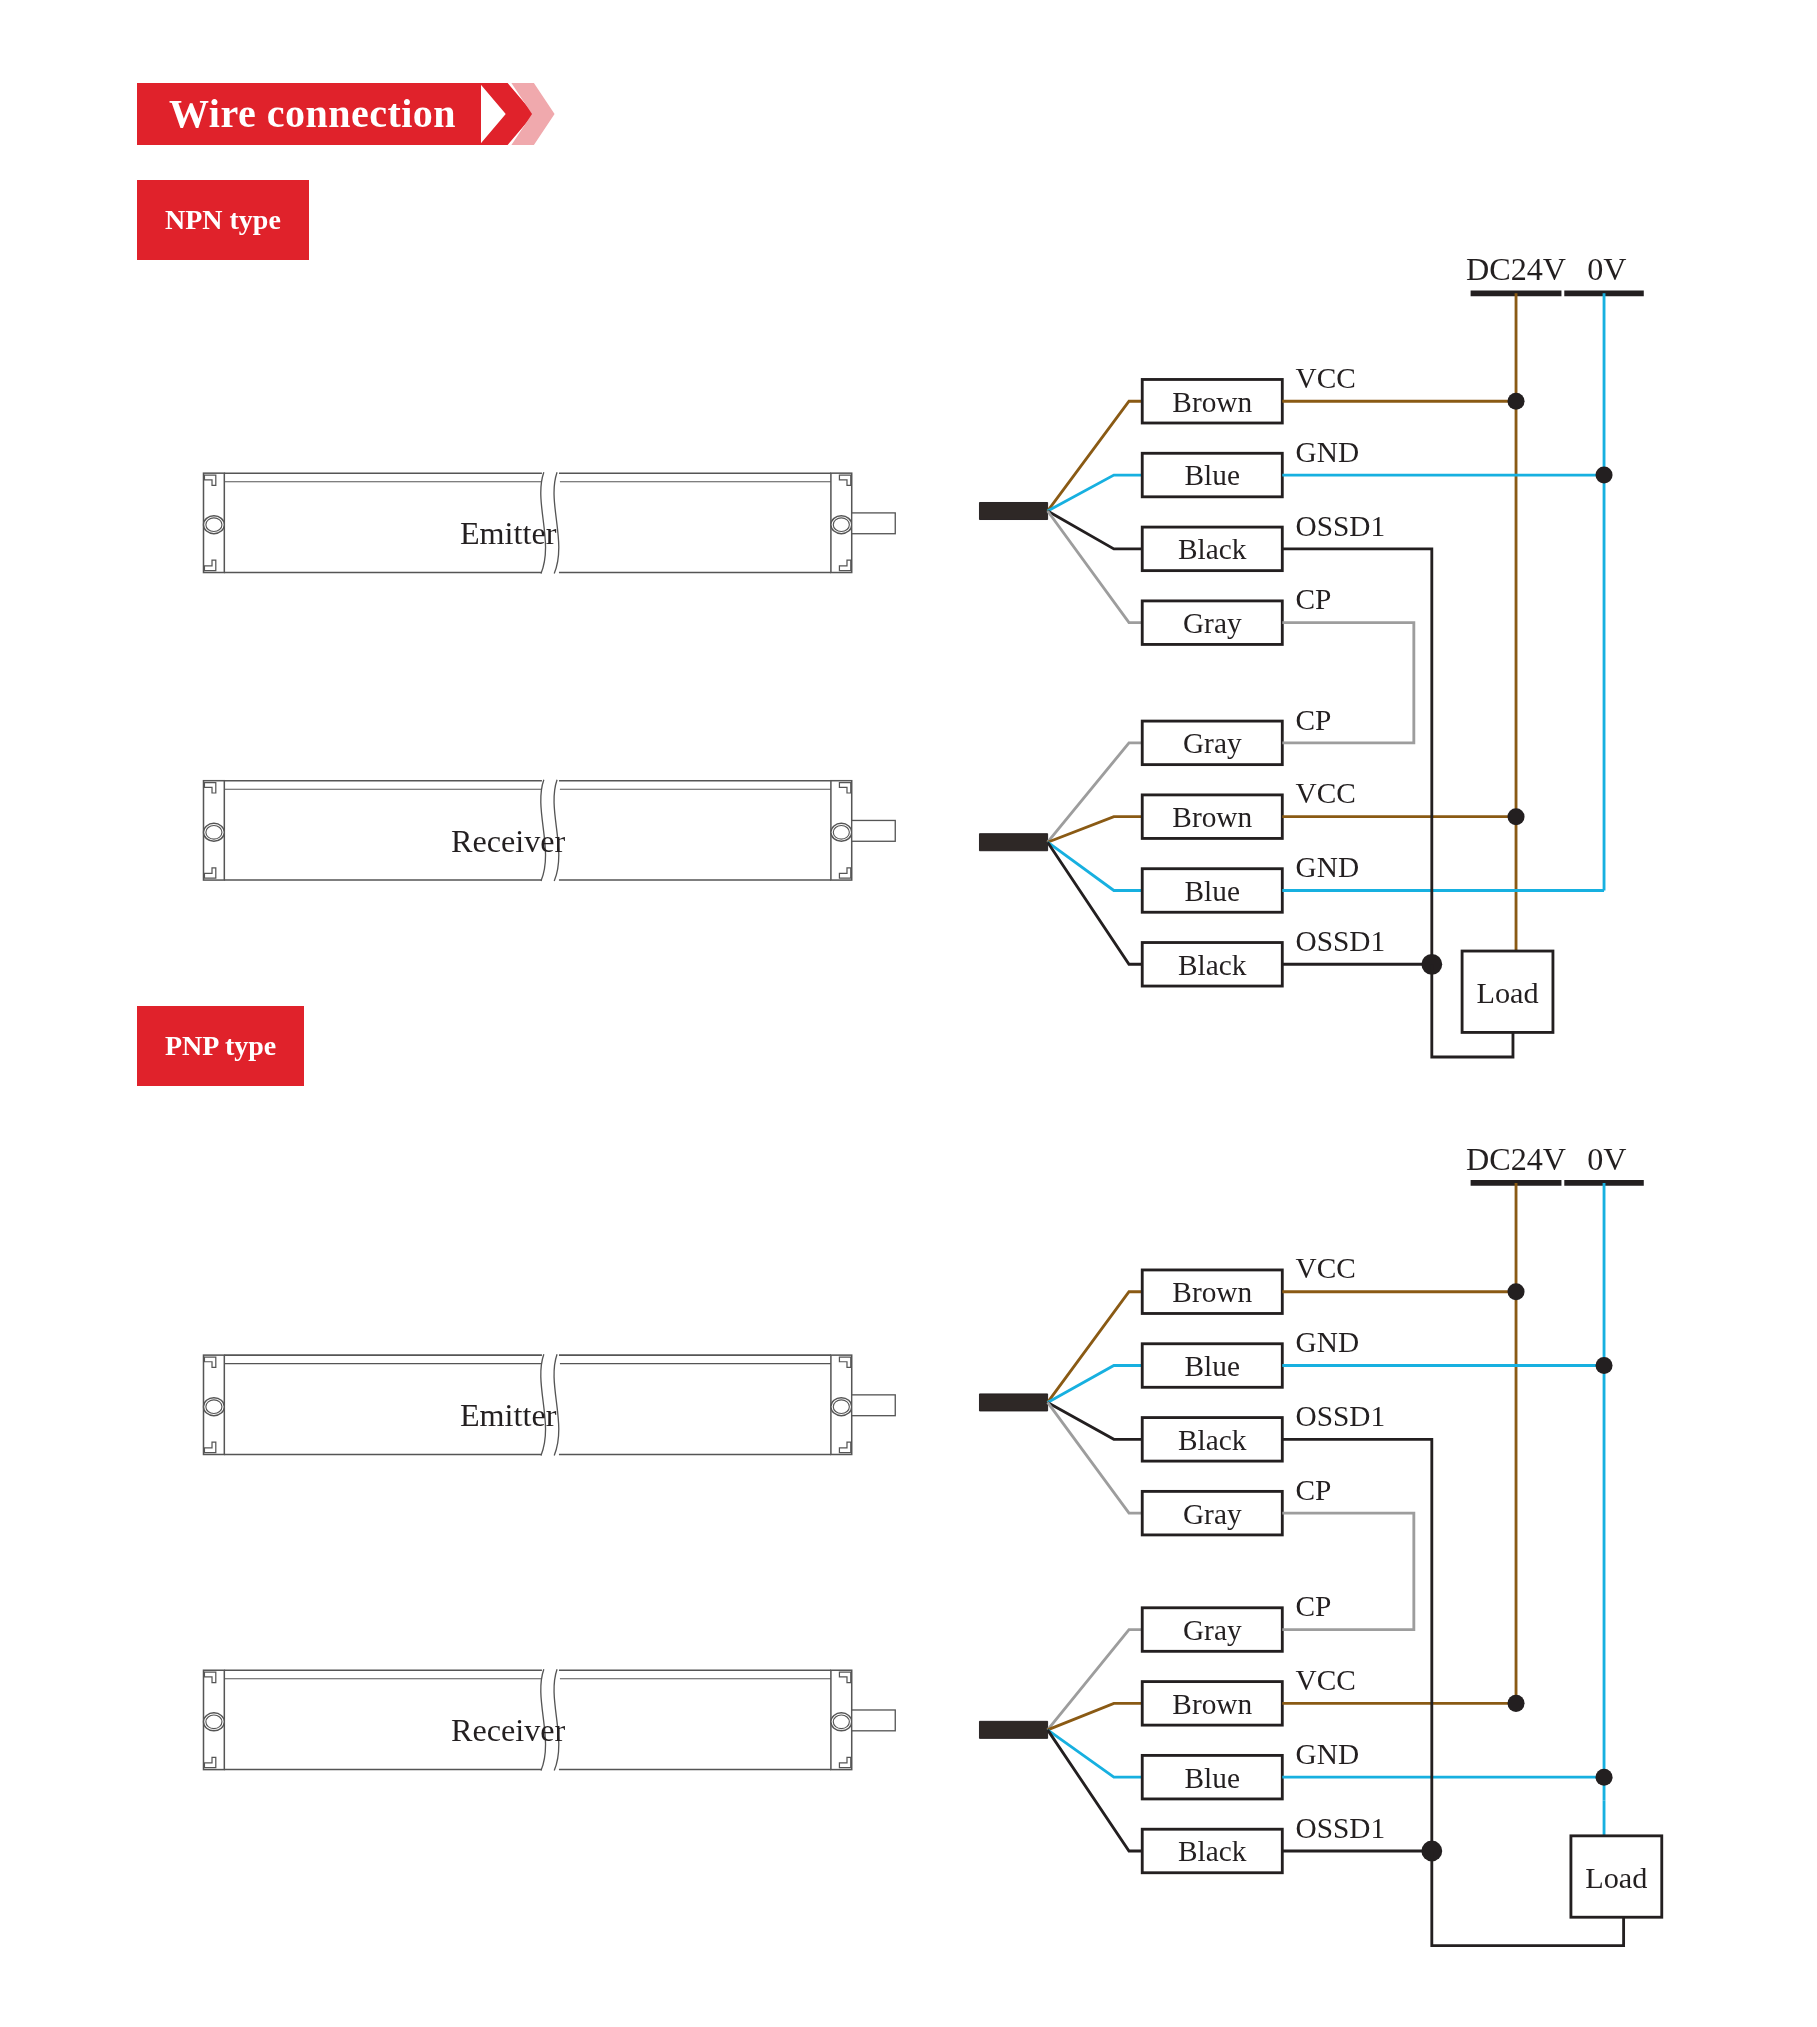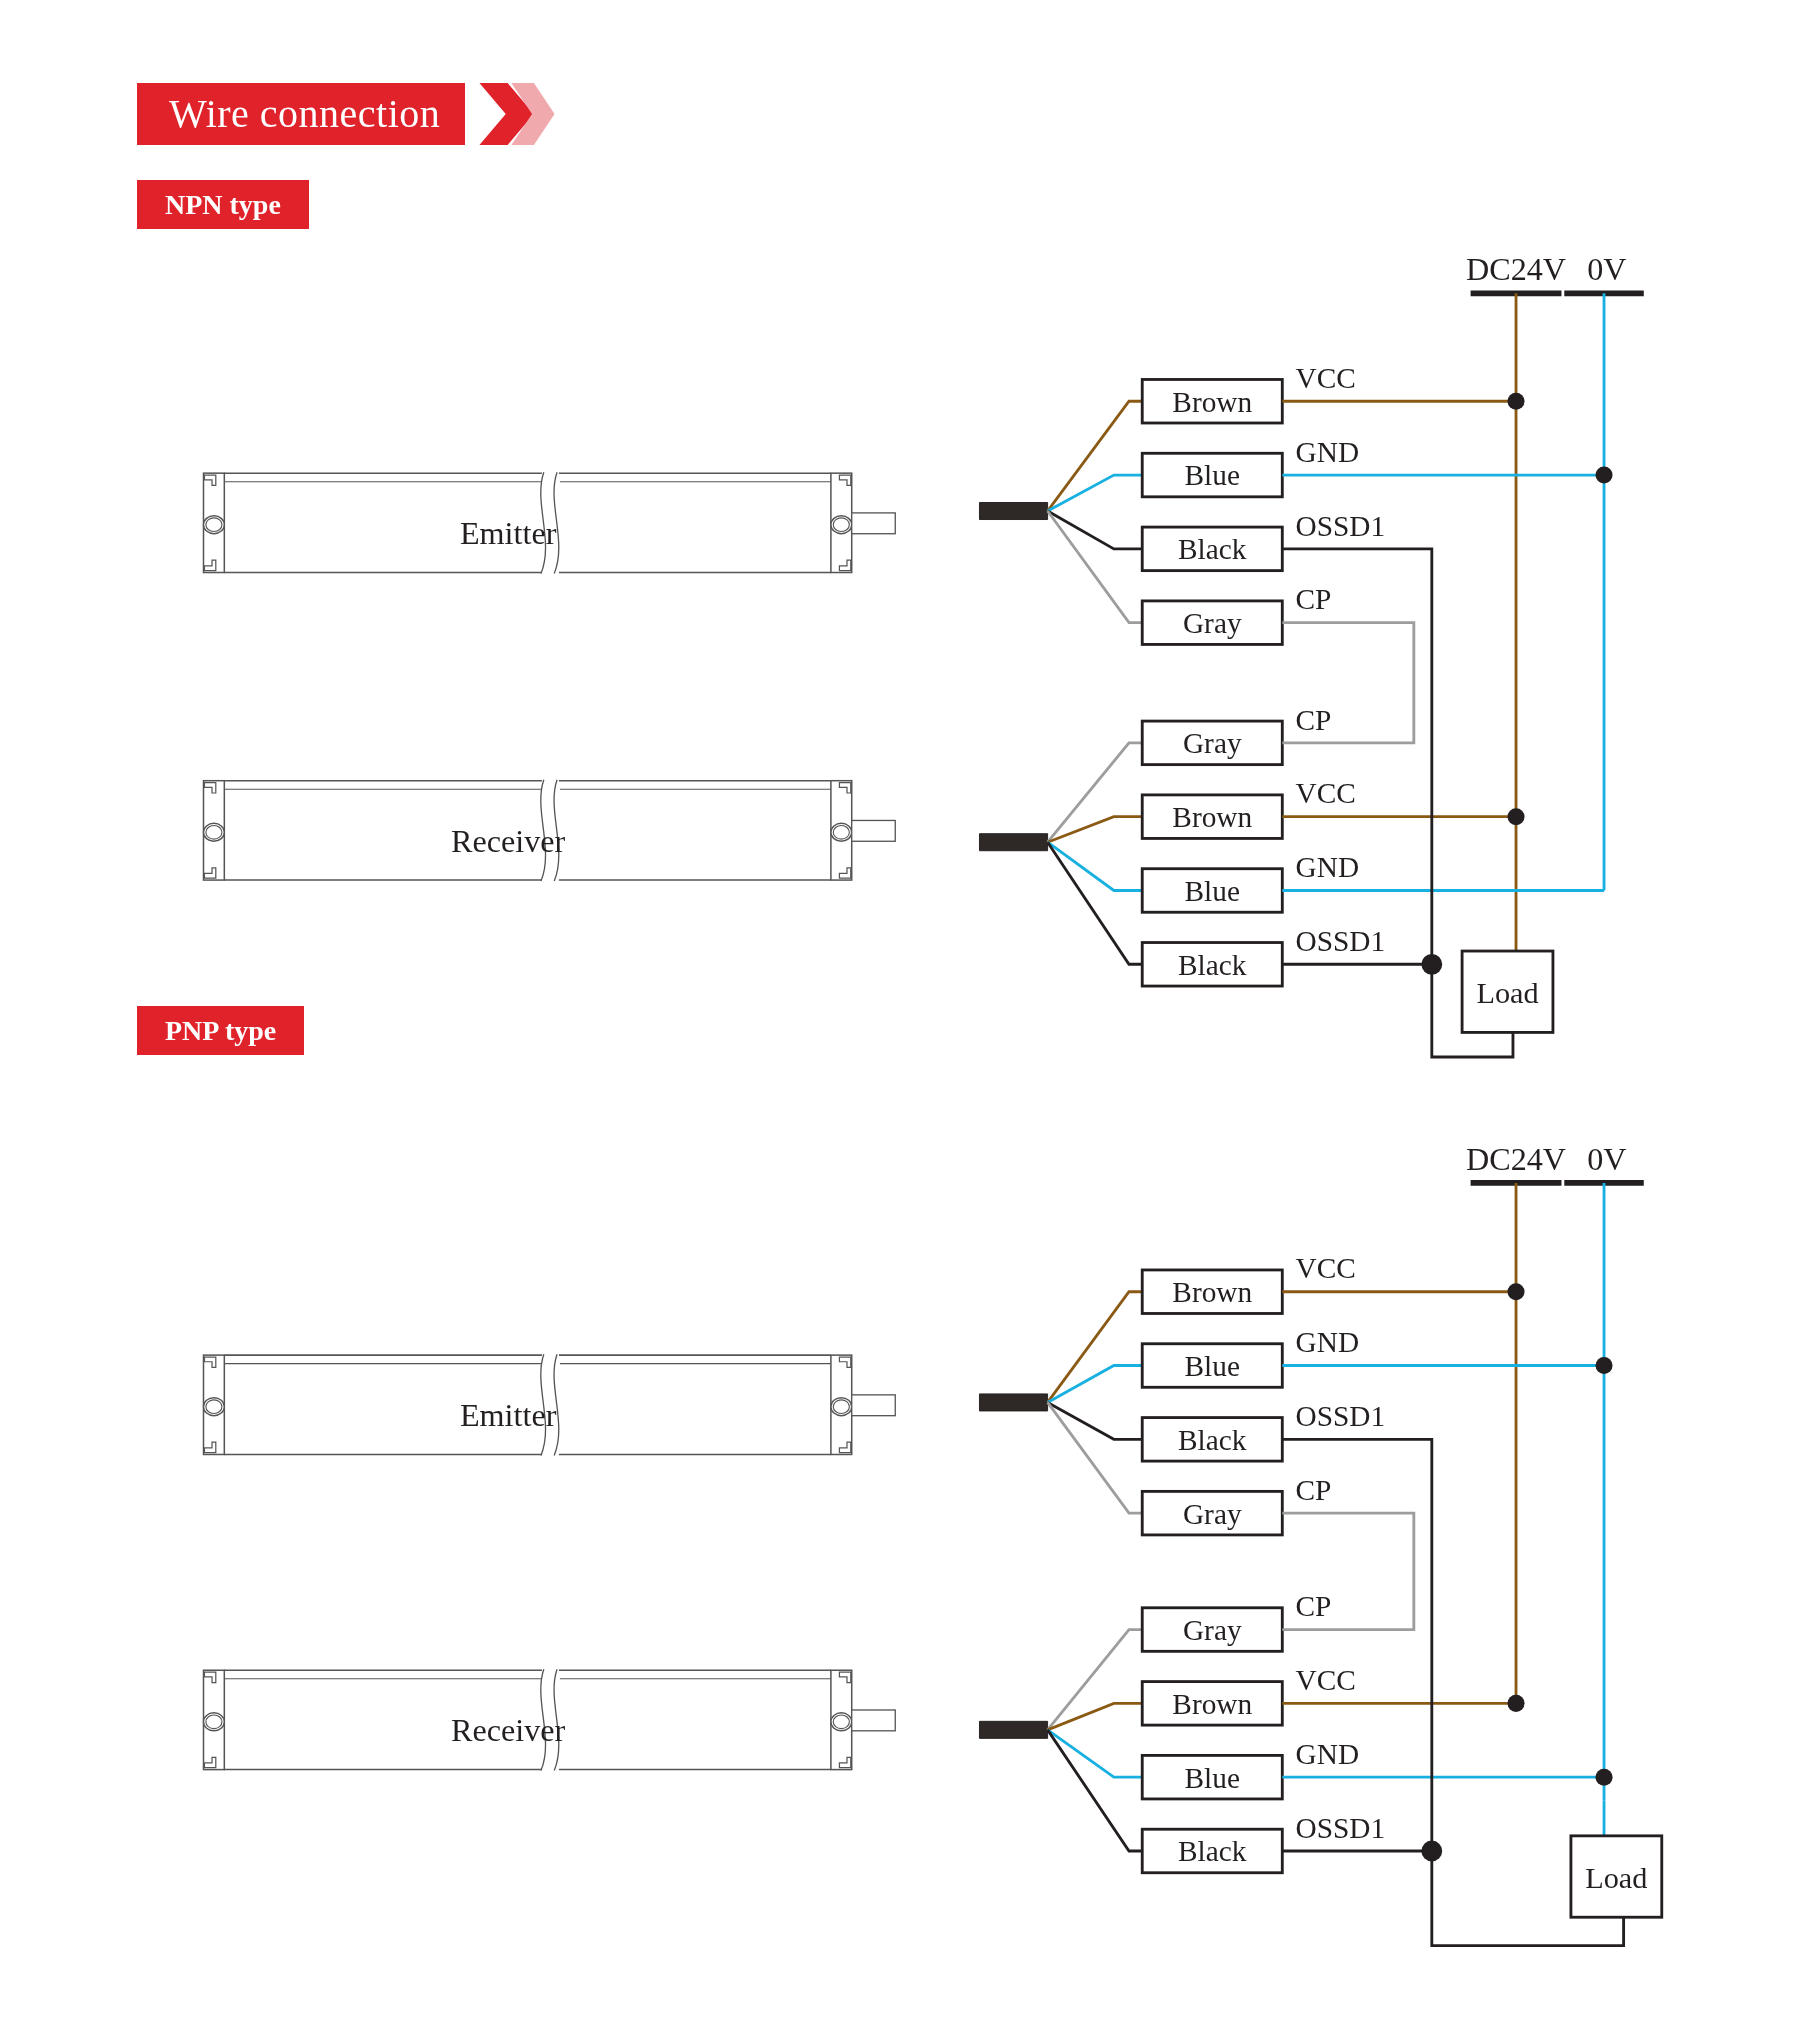--- a/index.html
+++ b/index.html
@@ -3,27 +3,27 @@
 <meta charset="utf-8">
 <style>
   html,body{margin:0;padding:0;background:#ffffff;}
   body{width:1817px;height:2027px;position:relative;
        font-family:"Liberation Serif","DejaVu Serif",serif;}
   .root{position:relative;width:1817px;height:2027px;overflow:hidden;background:#fff;}
 
   
   .banner{position:absolute;left:137px;top:83px;height:62px;
           background:#e0222b;display:flex;align-items:center;padding:0 24.6px 0 32px;}
-  .banner-text{color:#fff;font-size:40px;font-weight:normal;letter-spacing:0.5px;
+  .banner-text{color:#fff;font-size:40px;font-weight:bold;letter-spacing:0.5px;
                white-space:nowrap;line-height:1;}
   .chev{position:absolute;top:83px;height:62px;width:38px;}
   .chev svg{display:block;}
 
-  .subtag{position:absolute;background:#e0222b;height:49px;display:flex;
-          align-items:center;padding:0 28px;}
+  .subtag{position:absolute;background:#e0222b;height:56px;display:flex;
+          align-items:center;padding:12px 28px;}
   .subtag-text{color:#fff;font-size:28px;font-weight:bold;white-space:nowrap;line-height:1;}
 
   
   .layer{position:absolute;left:0;top:0;width:1817px;height:2027px;}
   svg{overflow:visible;}
   .lbl{font-family:"Liberation Serif","DejaVu Serif",serif;fill:#231f20;}
 </style>
 </head>
 <body>
 

